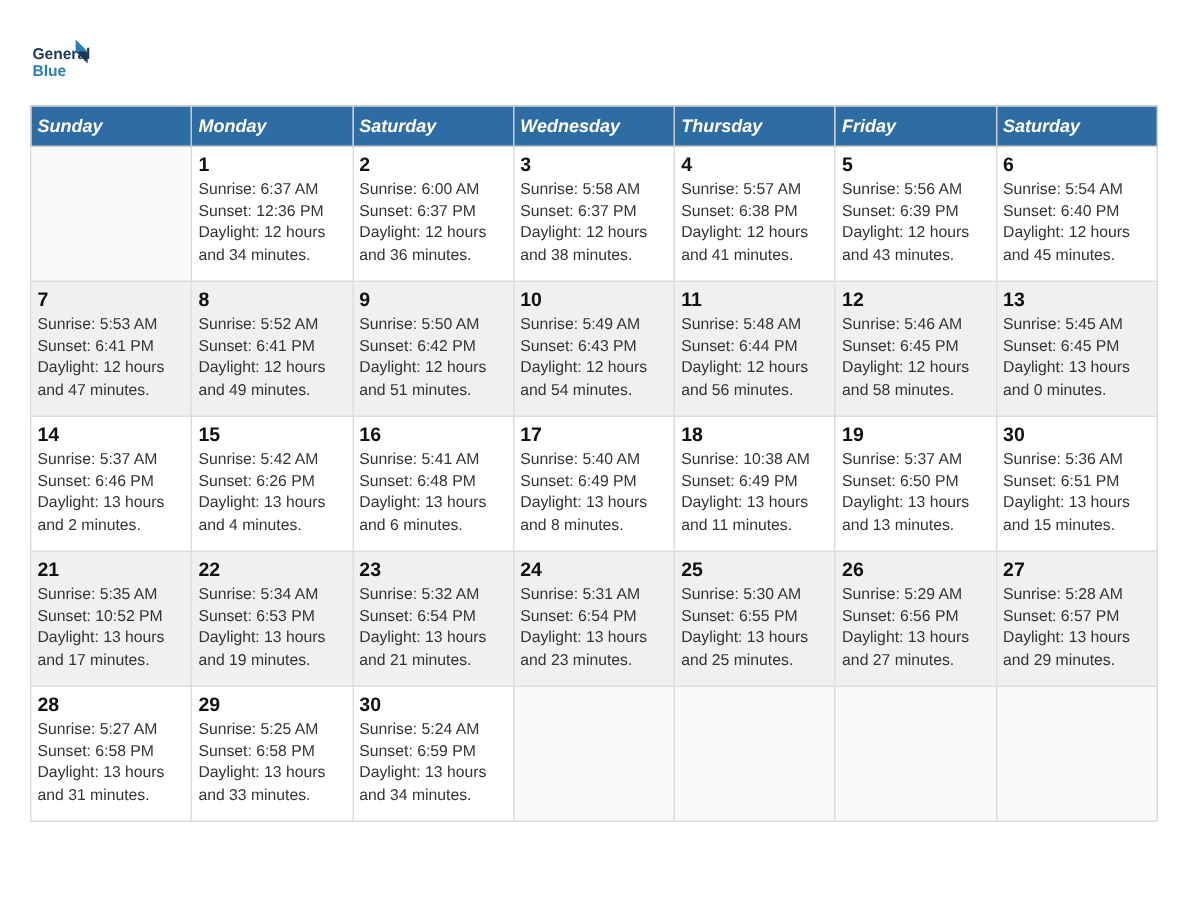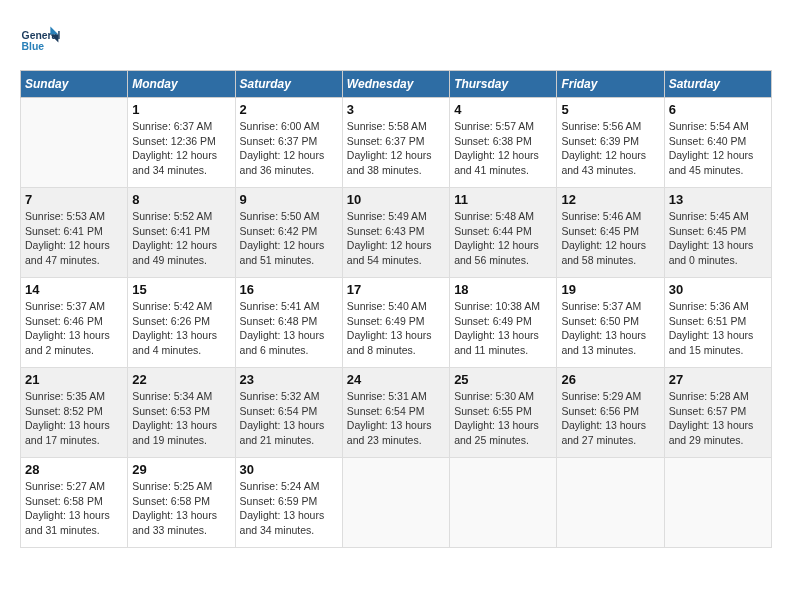--- a/index.html
+++ b/index.html
@@ -274,21 +274,21 @@
           <div>Sunset: 6:51 PM</div>
           <div>Daylight: 13 hours and 15 minutes.</div>
         </div>
       </td>
       </tr>
       <tr class="row-shaded">
         <td>
         <span class="day-number">21</span>
         <div class="day-info">
           <div>Sunrise: 5:35 AM</div>
-          <div>Sunset: 8:52 PM</div>
+          <div>Sunset: 10:52 PM</div>
           <div>Daylight: 13 hours and 17 minutes.</div>
         </div>
       </td>
         <td>
         <span class="day-number">22</span>
         <div class="day-info">
           <div>Sunrise: 5:34 AM</div>
           <div>Sunset: 6:53 PM</div>
           <div>Daylight: 13 hours and 19 minutes.</div>
         </div>

